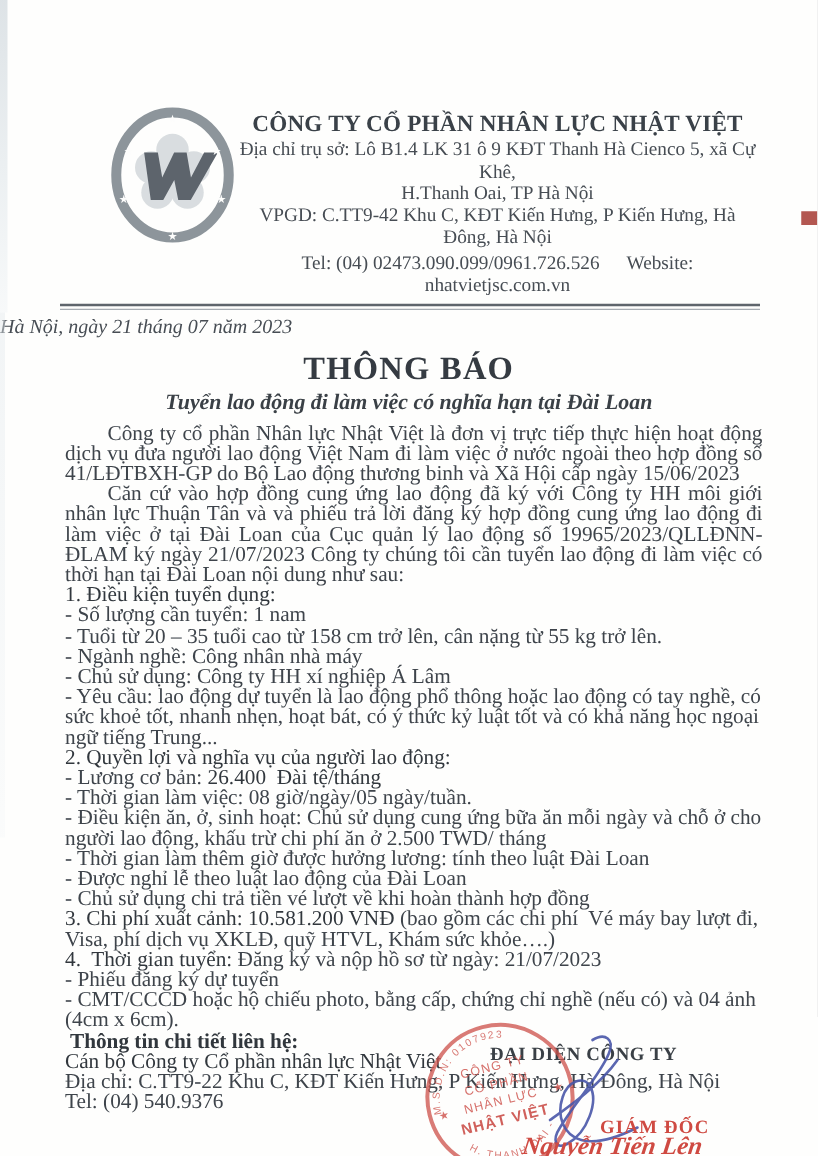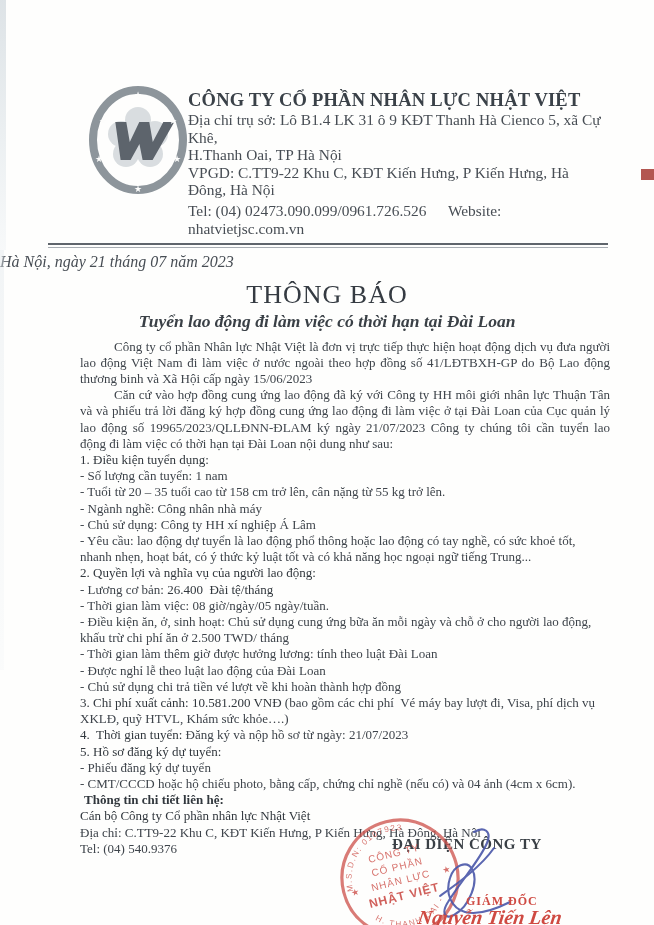--- a/index.html
+++ b/index.html
@@ -10,43 +10,43 @@
     color:#3e444b;
   }
   .edge-artifact{position:absolute;left:0;top:0;width:6px;height:250px;
     background:linear-gradient(180deg,#c3cdd4 0%,#dfe6ea 60%,#f2f5f7 100%);opacity:.55;}
   .edge-artifact2{position:absolute;left:0;top:250px;width:4px;height:420px;
     background:linear-gradient(180deg,#e3e9ed,#f6f8f9);opacity:.45;}
   .red-mark{position:absolute;right:0;top:169px;width:13px;height:11px;background:#a63a33;opacity:.85;}
 
   header{display:flex;align-items:flex-start;padding:84px 46px 0 88px;}
   .logo{width:100px;height:112px;flex:0 0 auto;}
-  .header-text{flex:1;text-align:left;padding-top:6px;}
+  .header-text{flex:1;text-align:center;padding-top:6px;}
   .company-name{font-weight:bold;font-size:18.5px;color:#3a4148;letter-spacing:.2px;}
   .h-line{font-size:15.4px;line-height:17.5px;color:#474d54;}
   .tel-line{font-size:15.4px;margin-top:3px;color:#474d54;}
   .tel-line .gap{display:inline-block;width:18px;}
 
   .rule{margin:5px 46px 0 48px;height:2px;border-top:2px solid #5f656c;border-bottom:1px solid #a7adb3;}
   .dateline{text-align:left;margin:5px 48px 0 0;font-style:italic;font-size:16px;color:#474d54;}
 
-  .doc-title{text-align:center;margin-top:9px;font-size:26px;font-weight:normal;color:#353b42;letter-spacing:1px;}
+  .doc-title{text-align:center;margin-top:9px;font-size:26px;font-weight:bold;color:#353b42;letter-spacing:1px;}
   .doc-subtitle{text-align:center;margin-top:1px;font-size:17.5px;font-weight:bold;font-style:italic;color:#3a4046;}
 
-  .body{margin:7px 44px 0 80px;font-size:13px;line-height:16.2px;color:#3e444b;}
+  .body{margin:7px 44px 0 52px;font-size:17px;line-height:16.2px;color:#3e444b;}
   .para{text-align:justify;text-indent:34px;margin:0;}
   .h{font-weight:normal;color:#31373d;}
   .line{white-space:pre-wrap;}
   .contact-head{font-weight:bold;color:#31373d;padding-left:4px;}
 
   .sig-area{position:absolute;left:330px;top:830px;width:324px;height:95px;}
   .rep{position:absolute;left:62px;top:6px;font-weight:bold;font-size:15px;letter-spacing:.5px;color:#3a4046;white-space:nowrap;}
   .stamp{position:absolute;left:6px;top:-16px;width:128px;height:128px;transform:rotate(-14deg);opacity:.85;}
   .signature-svg{position:absolute;left:80px;top:-4px;width:104px;height:100px;opacity:.9;}
-  .role{position:absolute;left:136px;top:64px;font-weight:bold;font-size:12px;letter-spacing:1px;color:#cf4a42;white-space:nowrap;}
+  .role{position:absolute;left:150px;top:64px;font-weight:bold;font-size:15px;letter-spacing:1px;color:#cf4a42;white-space:nowrap;}
   .sig-name{position:absolute;left:88px;top:76px;font-style:italic;font-weight:bold;font-size:20px;color:#cf4a42;transform:skewX(-8deg);white-space:nowrap;}
 </style>
 </head>
 <body>
 
 <div class="page">
   <div class="edge-artifact"></div>
   <div class="edge-artifact2"></div>
   <div class="red-mark"></div>
 
@@ -72,35 +72,35 @@
           <text x="11" y="78">★</text>
             <text x="89" y="78">★</text>
             <text x="50" y="108">★</text>
         </g>
       </svg>
     </div>
     <div class="header-text">
       <div class="company-name">CÔNG TY CỔ PHẦN NHÂN LỰC NHẬT VIỆT</div>
       <div class="h-line">Địa chỉ trụ sở: Lô B1.4 LK 31 ô 9 KĐT Thanh Hà Cienco 5, xã Cự Khê,</div>
       <div class="h-line">H.Thanh Oai, TP Hà Nội</div>
-      <div class="h-line">VPGD: C.TT9-22 Khu C, KĐT Kiến Hưng, P Kiến Hưng, Hà Đông, Hà Nội</div>
+      <div class="h-line">VPGD: C.TT9-42 Khu C, KĐT Kiến Hưng, P Kiến Hưng, Hà Đông, Hà Nội</div>
       <div class="tel-line">
         <span>Tel:</span>
         <span>(04) 02473.090.099/0961.726.526</span><span class="gap"></span>
         <span>Website:</span>
         <span>nhatvietjsc.com.vn</span>
       </div>
     </div>
   </header>
 
   <div class="rule"></div>
   <div class="dateline">Hà Nội, ngày 21 tháng 07 năm 2023</div>
 
   <div class="doc-title">THÔNG BÁO</div>
-  <div class="doc-subtitle">Tuyển lao động đi làm việc có thời hạn tại Đài Loan</div>
+  <div class="doc-subtitle">Tuyển lao động đi làm việc có nghĩa hạn tại Đài Loan</div>
 
   <div class="body">
     <p class="para">Công ty cổ phần Nhân lực Nhật Việt là đơn vị trực tiếp thực hiện hoạt động dịch vụ đưa người lao động Việt Nam đi làm việc ở nước ngoài theo hợp đồng số 41/LĐTBXH-GP do Bộ Lao động thương binh và Xã Hội cấp ngày 15/06/2023</p>
     <p class="para">Căn cứ vào hợp đồng cung ứng lao động đã ký với Công ty HH môi giới nhân lực Thuận Tân và và phiếu trả lời đăng ký hợp đồng cung ứng lao động đi làm việc ở tại Đài Loan của Cục quản lý lao động số 19965/2023/QLLĐNN-ĐLAM ký ngày 21/07/2023 Công ty chúng tôi cần tuyển lao động đi làm việc có thời hạn tại Đài Loan nội dung như sau:</p>
 
     <div class="h">1. Điều kiện tuyển dụng:</div>
     <div class="line">- Số lượng cần tuyển: 1 nam</div>
     <div class="line">- Tuổi từ 20 – 35 tuổi cao từ 158 cm trở lên, cân nặng từ 55 kg trở lên.</div>
     <div class="line">- Ngành nghề: Công nhân nhà máy</div>
     <div class="line">- Chủ sử dụng: Công ty HH xí nghiệp Á Lâm</div>
@@ -110,21 +110,20 @@
     <div class="line"><span>- Lương cơ bản: </span><span class="h">26.400  Đài tệ/tháng</span></div>
     <div class="line">- Thời gian làm việc: 08 giờ/ngày/05 ngày/tuần.</div>
     <div class="line">- Điều kiện ăn, ở, sinh hoạt: Chủ sử dụng cung ứng bữa ăn mỗi ngày và chỗ ở cho người lao động, khấu trừ chi phí ăn ở 2.500 TWD/ tháng</div>
     <div class="line">- Thời gian làm thêm giờ được hưởng lương: tính theo luật Đài Loan</div>
     <div class="line">- Được nghỉ lễ theo luật lao động của Đài Loan</div>
     <div class="line">- Chủ sử dụng chi trả tiền vé lượt về khi hoàn thành hợp đồng</div>
 
     <div class="line"><span class="h">3. Chi phí xuất cảnh: 10.581.200 VNĐ</span><span> (bao gồm các chi phí  Vé máy bay lượt đi, Visa, phí dịch vụ XKLĐ, quỹ HTVL, Khám sức khỏe….)</span></div>
     <div class="line"><span class="h">4.  Thời gian tuyển:</span><span> Đăng ký và nộp hồ sơ từ ngày: 21/07/2023</span></div>
 
-    <div class="h">5.  Hồ sơ đăng ký dự tuyển:</div>
     <div class="line">- Phiếu đăng ký dự tuyển</div>
     <div class="line">- CMT/CCCD hoặc hộ chiếu photo, bằng cấp, chứng chỉ nghề (nếu có) và 04 ảnh (4cm x 6cm).</div>
 
     <div class="contact-head">Thông tin chi tiết liên hệ:</div>
     <div class="h">Cán bộ Công ty Cổ phần nhân lực Nhật Việt</div>
     <div class="line">Địa chỉ: C.TT9-22 Khu C, KĐT Kiến Hưng, P Kiến Hưng, Hà Đông, Hà Nội</div>
     <div class="line">Tel: (04) 540.9376</div>
   </div>
 
   <div class="sig-area">

